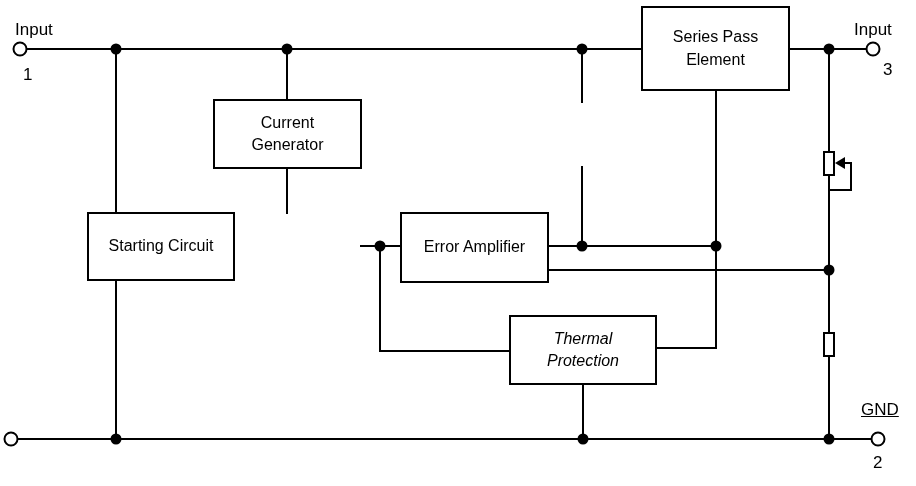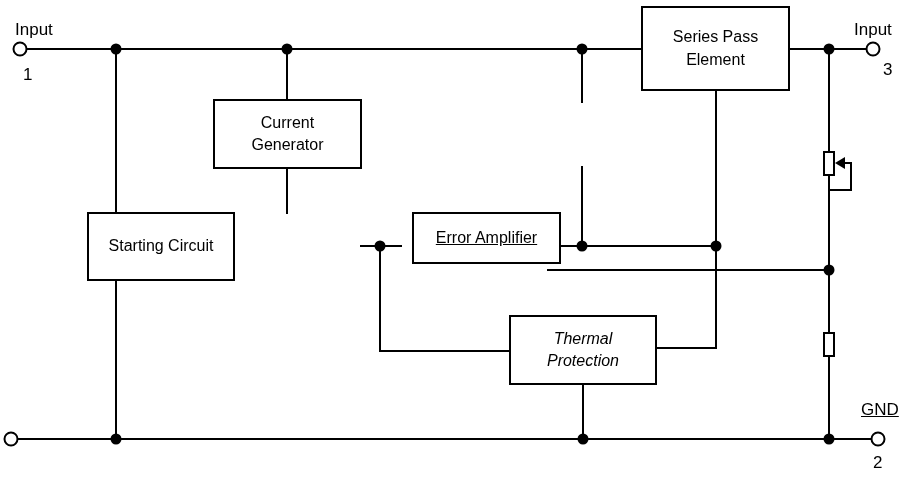--- a/index.html
+++ b/index.html
@@ -133,21 +133,21 @@
   <div class="block" style="left:641px; top:6px;  width:149px; height:85px;">Series Pass
 Element</div>
 
   <div class="block" style="left:213px; top:99px; width:149px; height:70px;">Current
 Generator</div>
 
 
   <div class="block" style="left:41px; top:212px; width:148px; height:69px;margin-left:46px;">Starting Circuit</div>
 
 
-  <div class="block" style="left:412px; top:212px; width:149px; height:52px;text-decoration:underline;">Error Amplifier</div>
+  <div class="block" style="left:400px; top:212px; width:149px; height:71px;">Error Amplifier</div>
 
   <div class="block" style="left:509px; top:315px; width:148px; height:70px;font-style:italic;">Thermal
 Protection</div>
 
   <div class="term" style="left:20px; top:49px;"></div>
   <div class="term" style="left:873px; top:49px;"></div>
   <div class="term" style="left:878px; top:439px;"></div>
   <div class="term" style="left:11px; top:439px;"></div>
 
   <div class="lbl" style="left:15px; top:21px;">Input</div>

